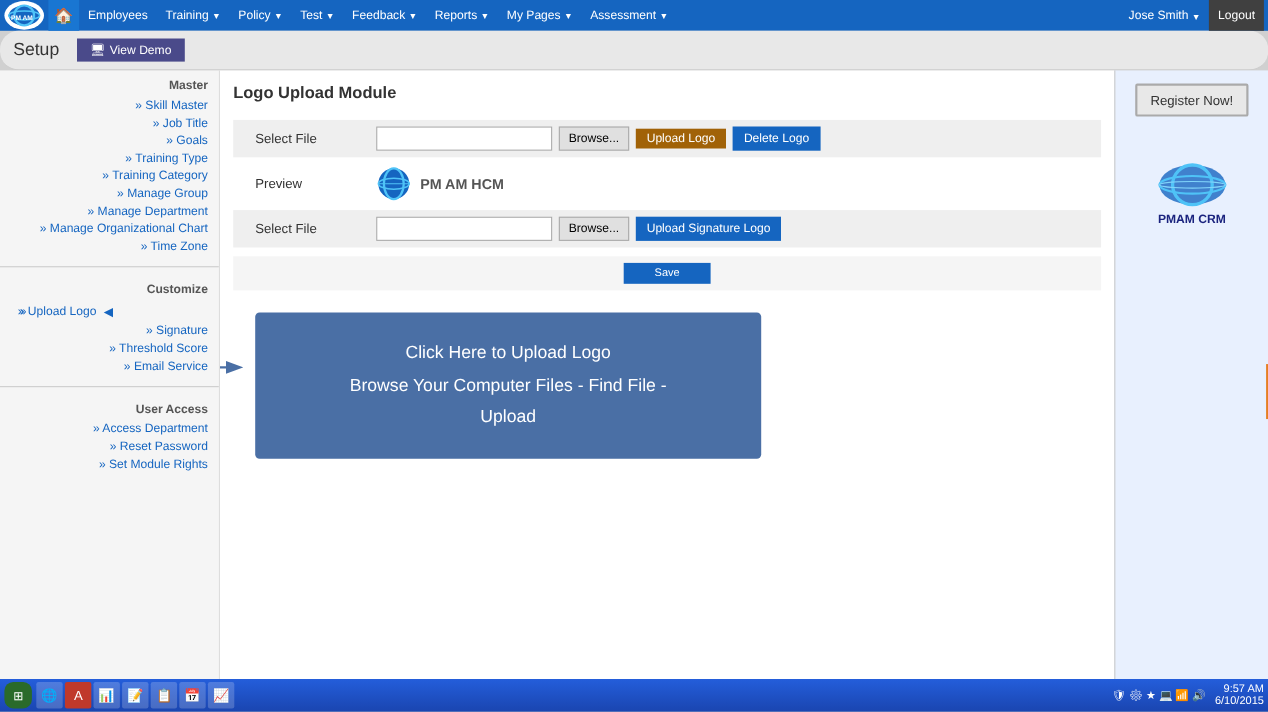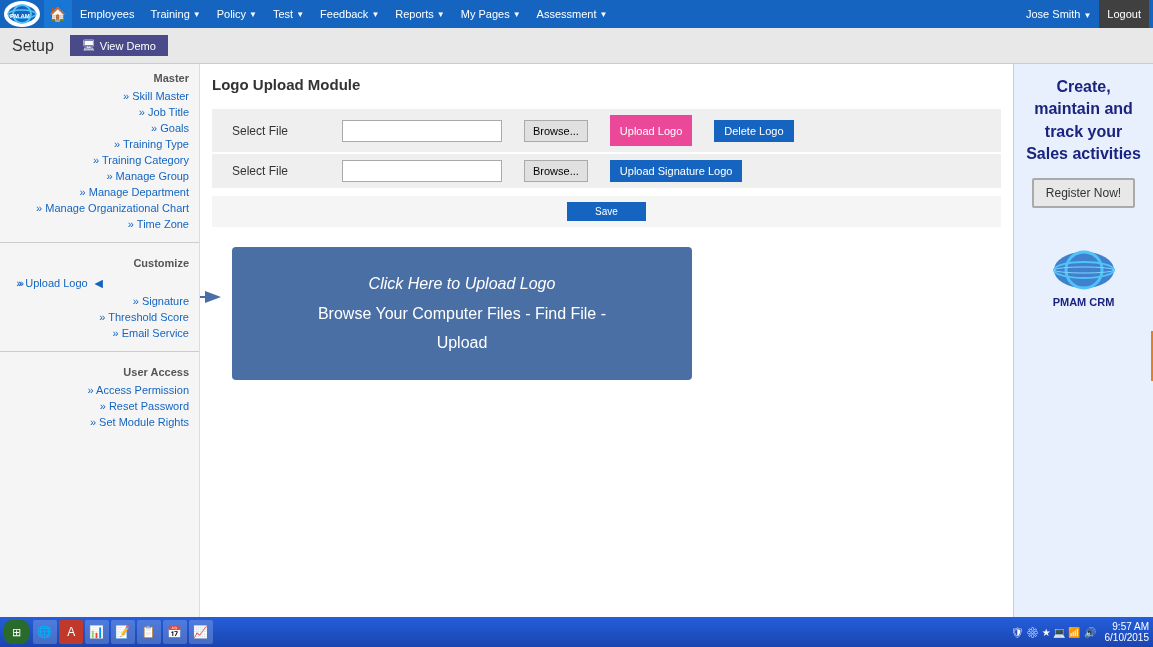--- a/index.html
+++ b/index.html
@@ -78,20 +78,21 @@
     }
 
     
     .setup-bar {
       background: #e8e8e8;
       padding: 6px 12px;
       display: flex;
       align-items: center;
       border-bottom: 1px solid #ccc;
       height: 36px;
+      border-radius: 17px;
     }
     .setup-title {
       font-size: 16px;
       color: #333;
       margin-right: 16px;
     }
     .view-demo-btn {
       background: #4a4a8a;
       color: white;
       border: none;
@@ -205,46 +206,46 @@
     .form-label {
       width: 120px;
       font-size: 12px;
       color: #333;
       padding-left: 10px;
       flex-shrink: 0;
     }
     .form-controls {
       display: flex;
       align-items: center;
-      gap: 22px;
+      gap: 6px;
       justify-content: flex-end;
     }
     .file-input-fake {
       border: 1px solid #aaa;
       background: white;
       width: 160px;
       height: 22px;
       display: inline-block;
     }
     .browse-btn {
       background: #e0e0e0;
       border: 1px solid #aaa;
       padding: 2px 8px;
       font-size: 11px;
       cursor: pointer;
       height: 22px;
     }
     .upload-logo-btn {
-      background: #ec4899;
+      background: #a16207;
       color: white;
       border: none;
       padding: 3px 10px;
       font-size: 11px;
       cursor: pointer;
-      height: 31px;
+      height: 18px;
     }
     .delete-logo-btn {
       background: #1565c0;
       color: white;
       border: none;
       padding: 3px 10px;
       font-size: 11px;
       cursor: pointer;
       height: 22px;
     }
@@ -472,40 +473,52 @@
         <span style="margin-left:-8px;">» Upload Logo</span>
         <span style="color:#1565c0;font-size:14px;margin-left:4px;">◄</span>
       </a>
       <a class="sidebar-link">Signature</a>
       <a class="sidebar-link">Threshold Score</a>
       <a class="sidebar-link">Email Service</a>
     </div>
     <hr class="sidebar-divider">
     <div class="sidebar-section">
       <div class="sidebar-section-title">User Access</div>
-      <a class="sidebar-link">Access Permission</a>
+      <a class="sidebar-link">Access Department</a>
       <a class="sidebar-link">Reset Password</a>
       <a class="sidebar-link">Set Module Rights</a>
     </div>
   </div>
 
   <div class="content-area">
     <div class="module-container">
       <div class="module-title">Logo Upload Module</div>
 
       <div class="form-section" style="display:flex;align-items:center;padding:6px 10px;background:#efefef;margin-bottom:2px;">
         <span class="form-label">Select File</span>
         <div class="form-controls">
           <span class="file-input-fake"></span>
           <button class="browse-btn">Browse...</button>
           <button class="upload-logo-btn">Upload Logo</button>
           <button class="delete-logo-btn">Delete Logo</button>
         </div>
       </div>
 
+      <div class="form-section-white" style="display:flex;align-items:center;padding:6px 10px;background:white;margin-bottom:2px;">
+        <span class="form-label">Preview</span>
+        <div class="preview-logo">
+          <svg width="32" height="32" viewBox="0 0 32 32">
+            <ellipse cx="16" cy="16" rx="14" ry="14" fill="#1565c0"></ellipse>
+            <ellipse cx="16" cy="16" rx="9" ry="14" fill="none" stroke="#4fc3f7" stroke-width="2"></ellipse>
+            <ellipse cx="16" cy="16" rx="14" ry="5" fill="none" stroke="#4fc3f7" stroke-width="1.5"></ellipse>
+            <line x1="2" y1="16" x2="30" y2="16" stroke="#4fc3f7" stroke-width="1"></line>
+          </svg>
+          <span style="font-size:13px;color:#555;font-weight:bold;margin-left:4px;">PM AM HCM</span>
+        </div>
+      </div>
 
       <div class="form-section" style="display:flex;align-items:center;padding:6px 10px;background:#efefef;margin-bottom:2px;">
         <span class="form-label">Select File</span>
         <div class="form-controls">
           <span class="file-input-fake"></span>
           <button class="browse-btn">Browse...</button>
           <button class="upload-sig-btn">Upload Signature Logo</button>
         </div>
       </div>
 
@@ -518,30 +531,29 @@
         <svg style="position:absolute;left:-180px;top:20px;" width="200" height="60">
           <defs>
             <marker id="arrowhead" markerWidth="8" markerHeight="6" refX="6" refY="3" orient="auto">
               <polygon points="0 0, 8 3, 0 6" fill="#4a6fa5"></polygon>
             </marker>
           </defs>
           <line x1="10" y1="30" x2="185" y2="30" stroke="#4a6fa5" stroke-width="2" marker-end="url(#arrowhead)"></line>
         </svg>
 
         <div class="tooltip-box" style="position:relative;left:20px;top:0;width:460px;">
-          <div style="margin-bottom:4px;font-style:italic;">Click Here to Upload Logo</div>
+          <div style="margin-bottom:4px;">Click Here to Upload Logo</div>
           <div style="margin-bottom:4px;">Browse Your Computer Files - Find File  -</div>
           <div>Upload</div>
         </div>
       </div>
     </div>
   </div>
 
   <div class="right-panel">
-    <div class="ad-text">Create, maintain and track your Sales activities</div>
     <button class="register-btn">Register Now!</button>
 
     <div style="position:absolute;right:-18px;top:50%;transform:translateY(-50%);">
       <div style="background:#e67e22;color:white;font-size:10px;padding:3px 8px;cursor:pointer;writing-mode:vertical-rl;text-orientation:mixed;transform:rotate(180deg);width:20px;">Feedback</div>
     </div>
 
     <div class="pmam-crm-logo">
       <svg width="70" height="45" viewBox="0 0 70 45">
         <ellipse cx="35" cy="22" rx="30" ry="18" fill="#1565c0" opacity="0.8"></ellipse>
         <ellipse cx="35" cy="22" rx="18" ry="18" fill="none" stroke="#4fc3f7" stroke-width="3"></ellipse>

